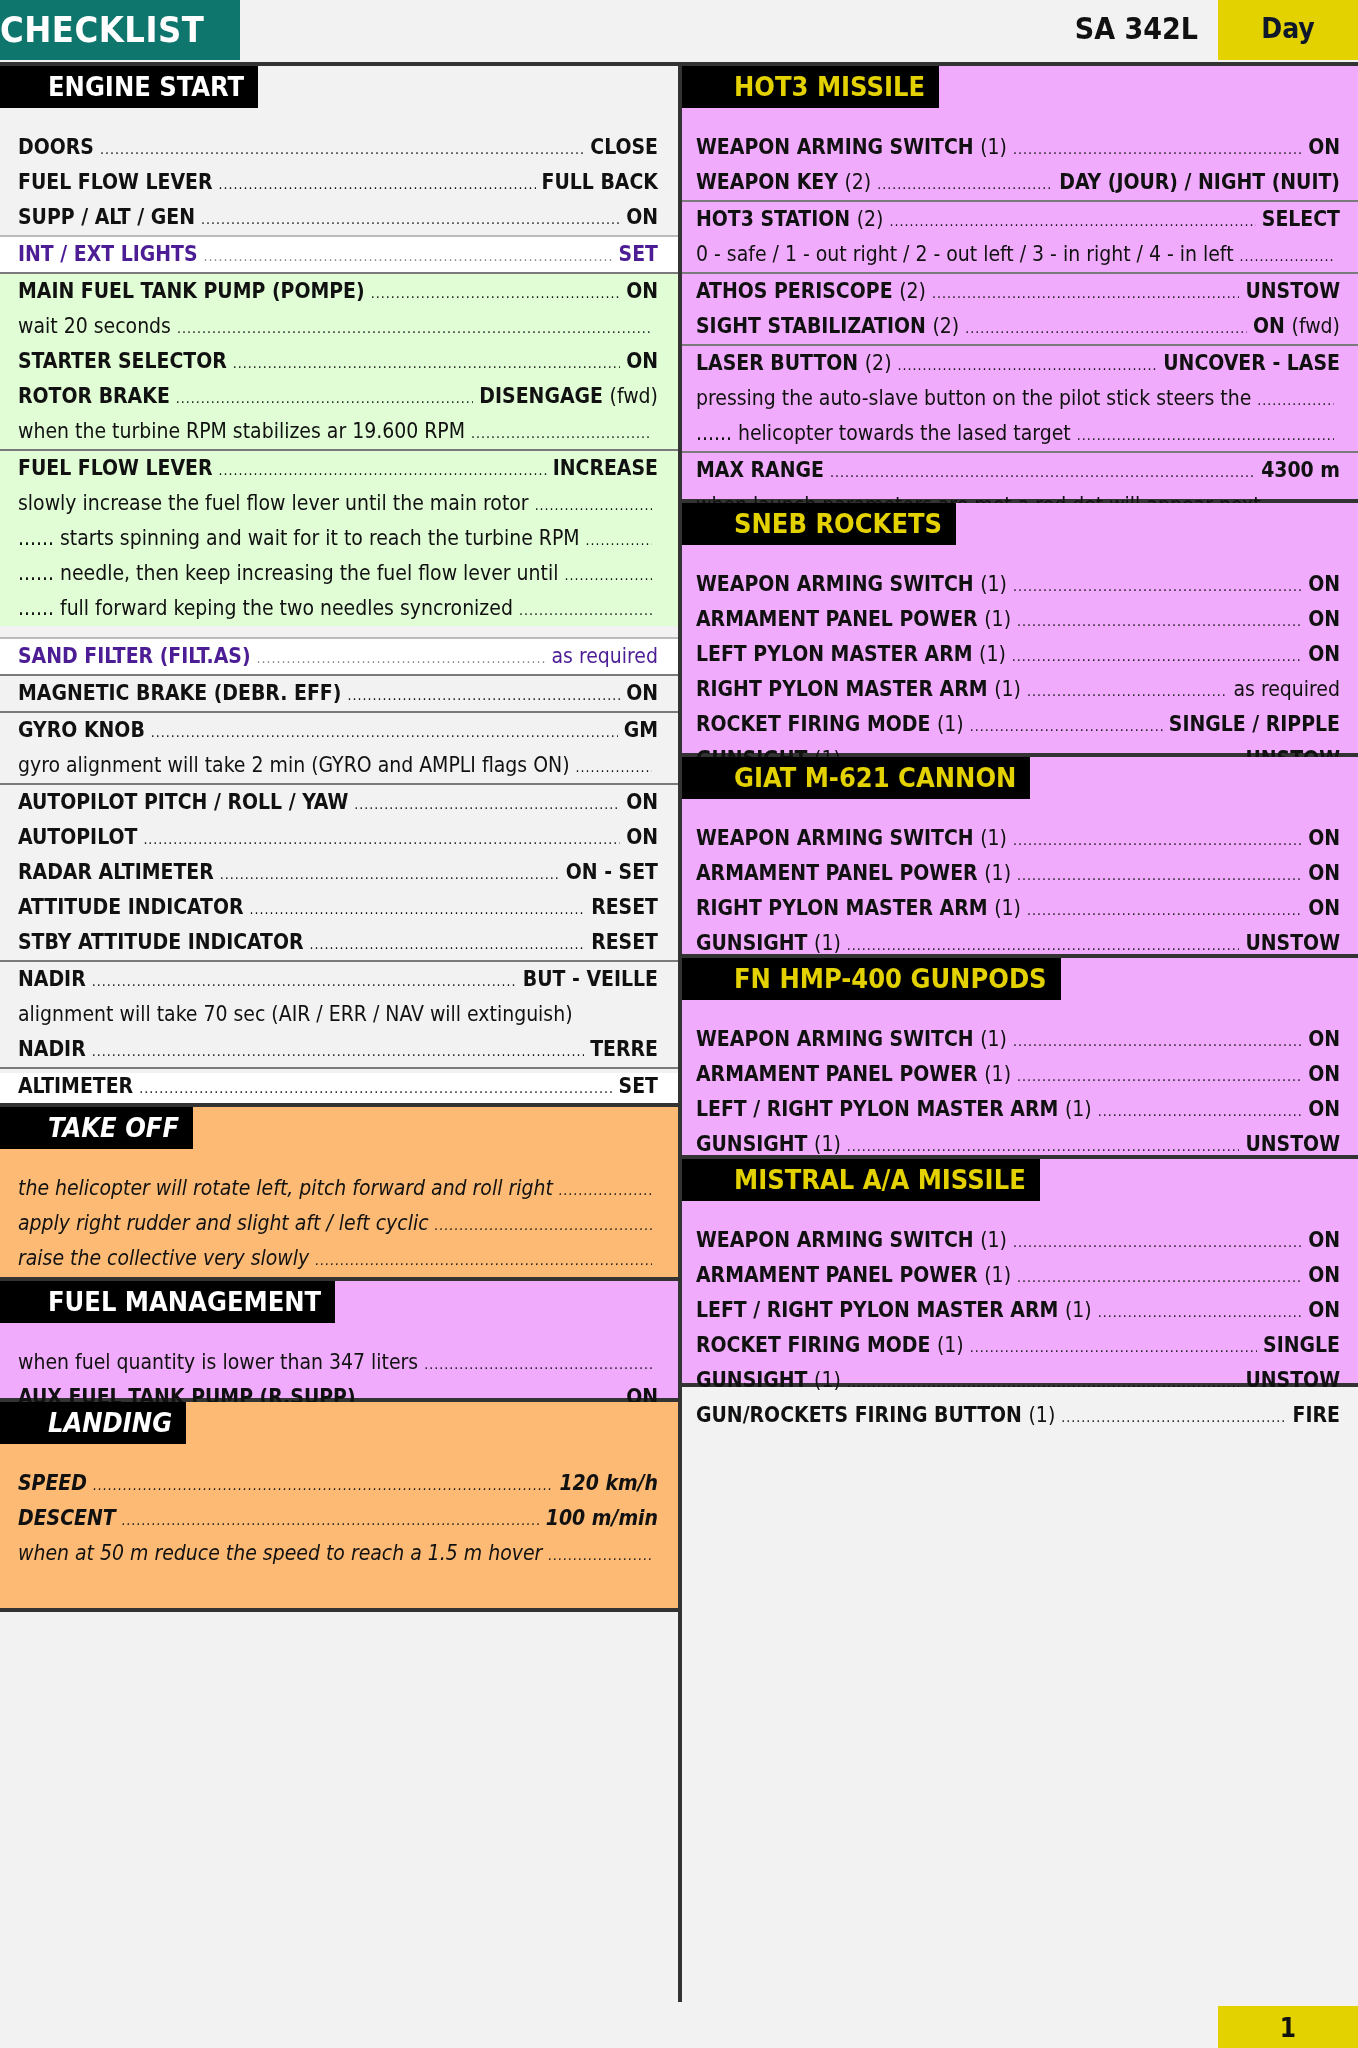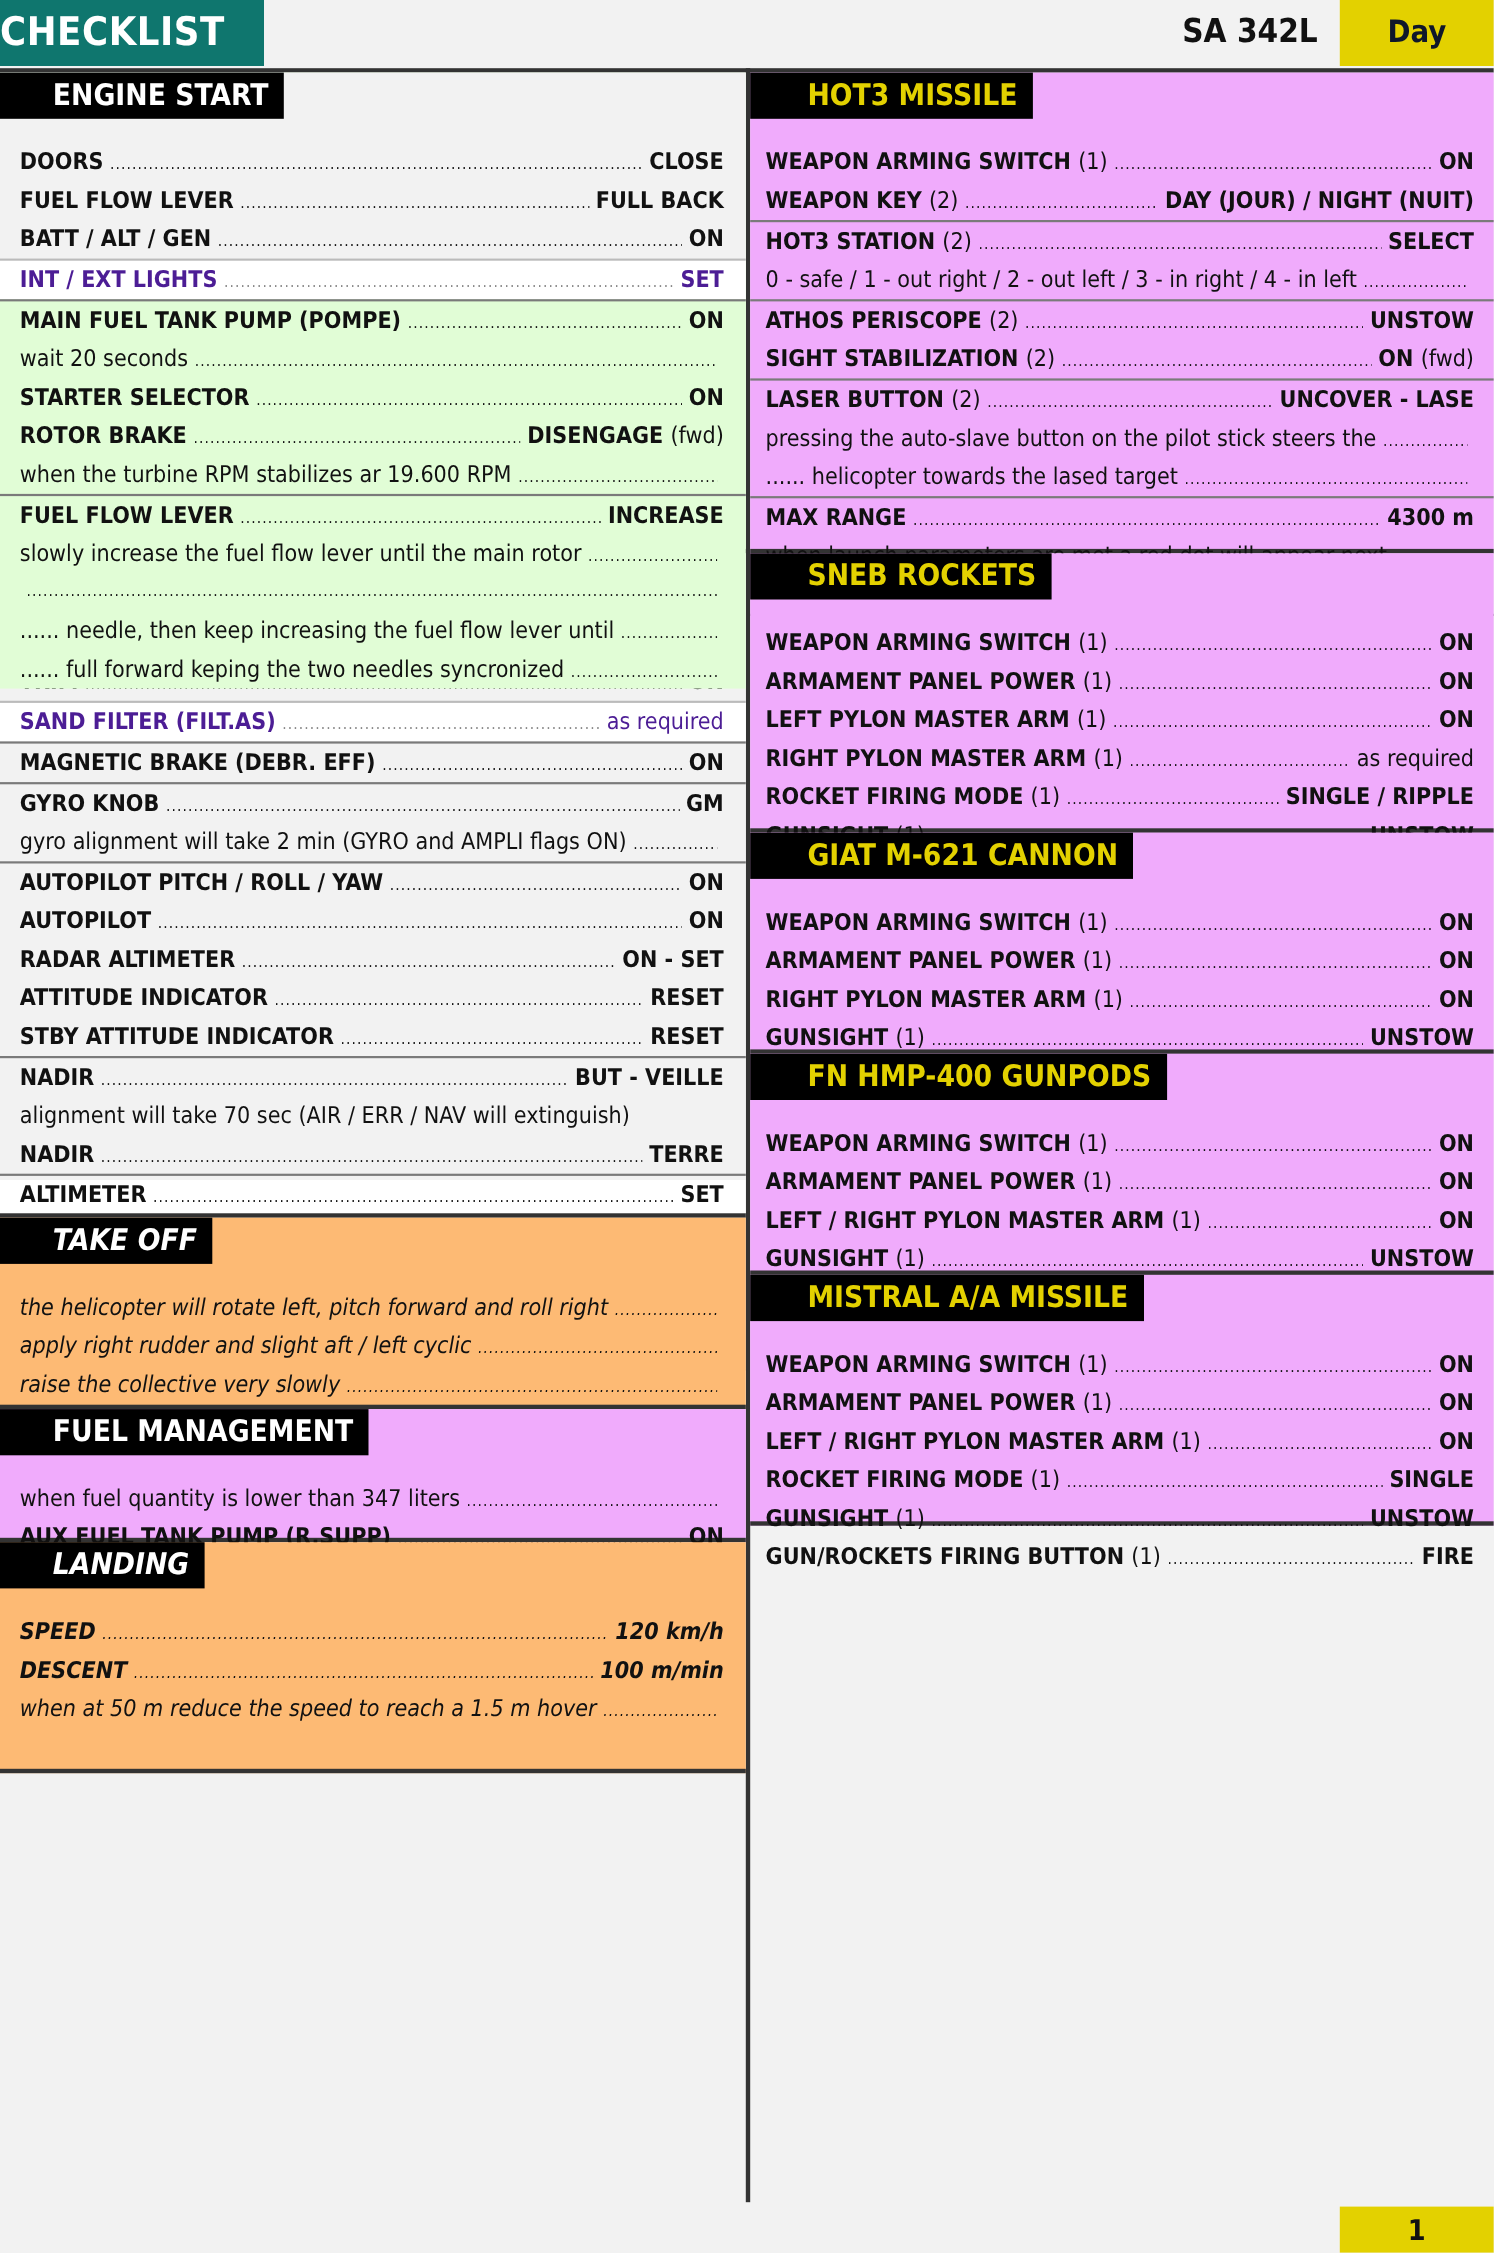--- a/index.html
+++ b/index.html
@@ -66,21 +66,21 @@
           <span class="k"><span>DOORS</span></span>
           <span class="dots"></span>
           <span class="v"><span>CLOSE</span></span>
         </div>
         <div class="row">
           <span class="k"><span>FUEL FLOW LEVER</span></span>
           <span class="dots"></span>
           <span class="v"><span>FULL BACK</span></span>
         </div>
         <div class="row">
-          <span class="k"><span>BATT / ALT / GEN</span></span>
+          <span class="k"><span>SUPP / ALT / GEN</span></span>
           <span class="dots"></span>
           <span class="v"><span>ON</span></span>
         </div>
       </div><div class="group muted" style="position: relative; z-index: 1;">
         <div class="row muted">
           <span class="k"><span>INT / EXT LIGHTS</span></span>
           <span class="dots"></span>
           <span class="v"><span>SET</span></span>
         </div>
       </div><div class="group" style="background: rgb(225, 253, 214); position: relative; z-index: 1;">
@@ -111,20 +111,21 @@
         <div class="row">
           <span class="k"><span>FUEL FLOW LEVER</span></span>
           <span class="dots"></span>
           <span class="v"><span>INCREASE</span></span>
         </div>
         <div class="row note">
           <span class="k"><span>slowly increase the fuel flow lever until the main rotor</span></span>
           <span class="dots"></span>
         </div>
         <div class="row note">
+          <span class="k"><span>...... starts spinning and wait for it to reach the turbine RPM</span></span>
           <span class="dots"></span>
         </div>
         <div class="row note">
           <span class="k"><span>...... needle, then keep increasing the fuel flow lever until</span></span>
           <span class="dots"></span>
         </div>
         <div class="row note">
           <span class="k"><span>...... full forward keping the two needles syncronized</span></span>
           <span class="dots"></span>
         </div>

